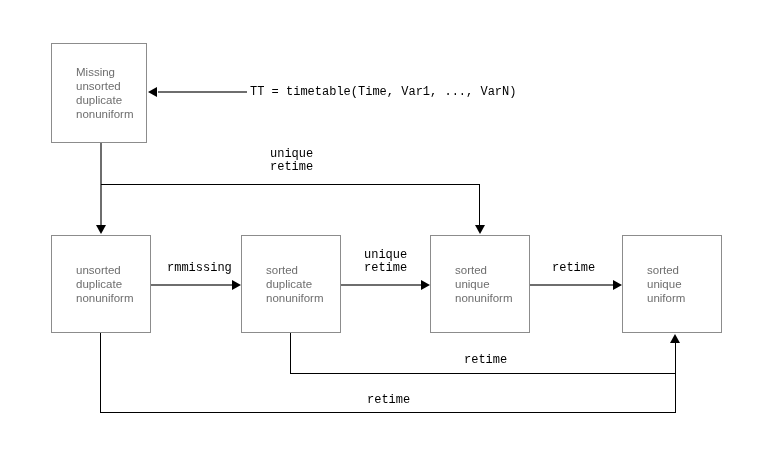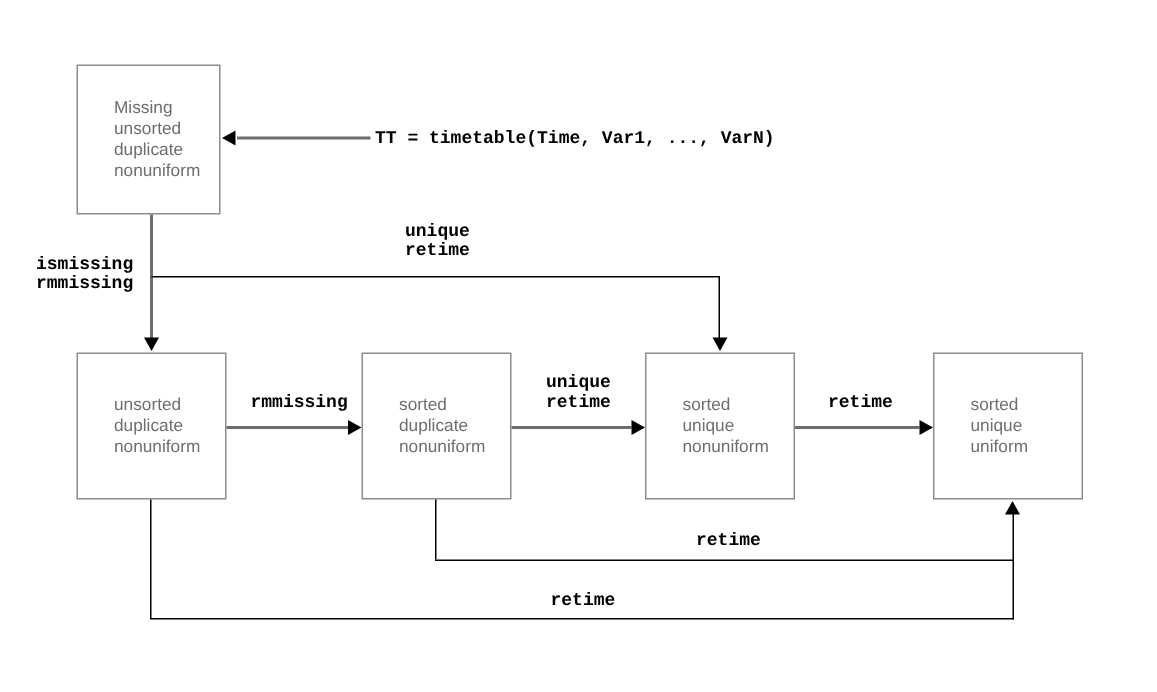--- a/index.html
+++ b/index.html
@@ -30,21 +30,21 @@
   .box-text{
     padding-left:24px;
     font-size:11.5px;
     line-height:14px;
     color:var(--box-text);
     white-space:pre-line;
   }
   .mono-label{
     position:absolute;
     font-family:"Liberation Mono",monospace;
-    font-weight:bold;
+    font-weight:normal;
     font-size:12px;
     line-height:13px;
     color:var(--label-text);
     white-space:pre-line;
   }
   .hline{position:absolute;height:1px;background:var(--branch-line);}
   .vline{position:absolute;width:1px;background:var(--branch-line);}
   .hline.flow{height:2px;background:var(--flow-line);}
   .vline.flow{width:2px;background:var(--flow-line);}
   .arr{position:absolute;width:0;height:0;}
@@ -88,22 +88,20 @@
 unique
 uniform</span>
   </div>
 
   <div class="hline flow" style="left:158px;top:91px;width:89px;"></div>
   <div class="arr left" style="left:148px;top:87px;"></div>
   <div class="mono-label" style="left:250px;top:86px;">TT = timetable(Time, Var1, ..., VarN)</div>
 
   <div class="vline flow" style="left:100px;top:143px;height:84px;"></div>
   <div class="arr down" style="left:96px;top:225px;"></div>
-  <div class="mono-label" style="left:24px;top:170px;">ismissing
-rmmissing</div>
 
   <div class="hline" style="left:101px;top:184px;width:379px;"></div>
   <div class="vline" style="left:479px;top:184px;height:42px;"></div>
   <div class="arr down" style="left:475px;top:225px;"></div>
   <div class="mono-label" style="left:270px;top:148px;">unique
 retime</div>
 
   <div class="hline flow" style="left:151px;top:284px;width:81px;"></div>
   <div class="arr right" style="left:232px;top:280px;"></div>
   <div class="mono-label" style="left:167px;top:262px;">rmmissing</div>

